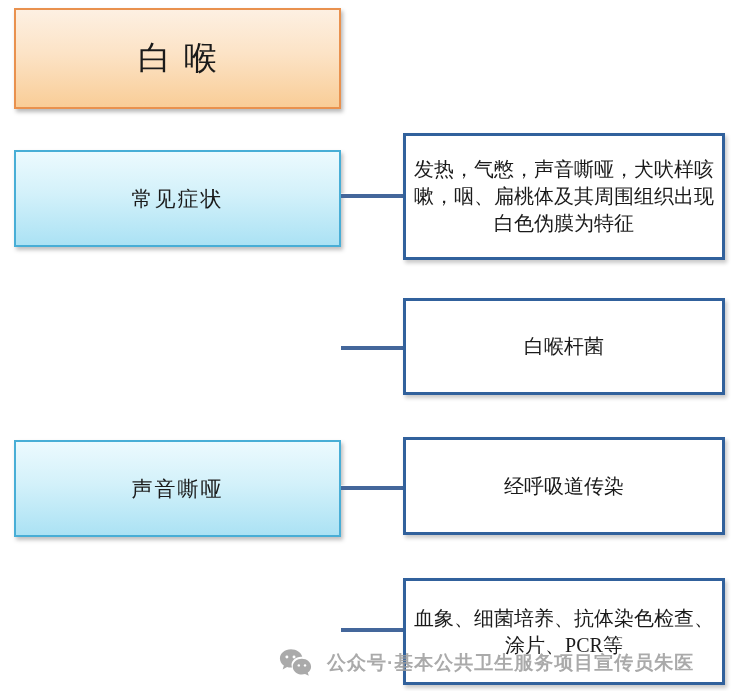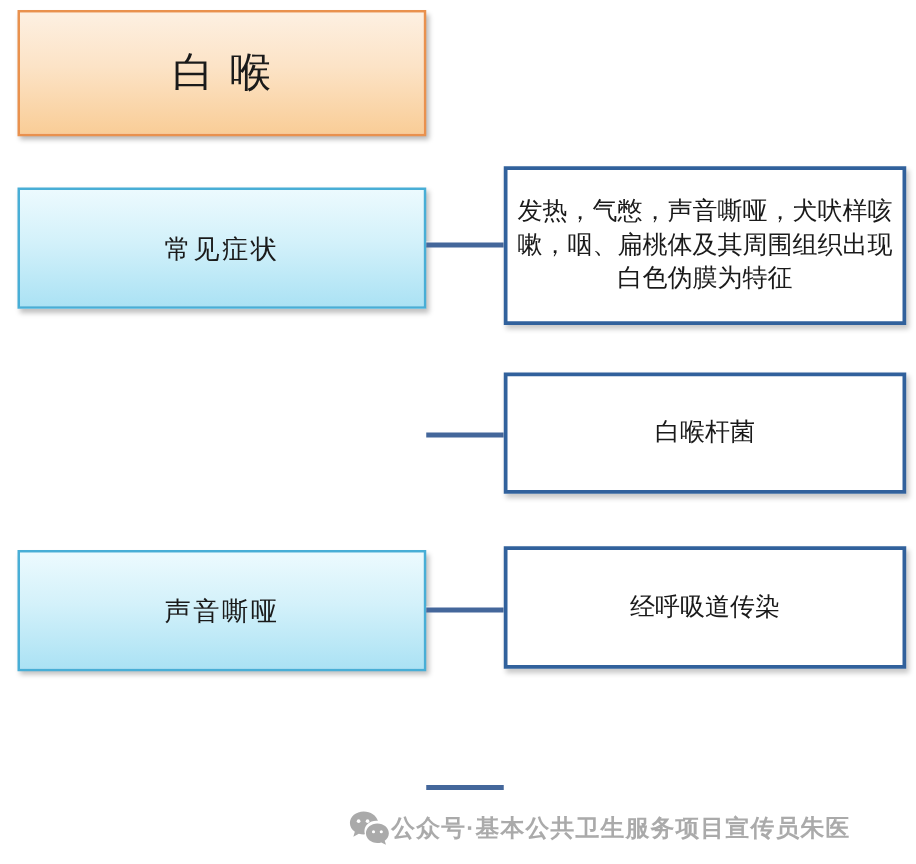--- a/index.html
+++ b/index.html
@@ -47,21 +47,21 @@
   }
   .connector{
     position:absolute;
     left:341px;width:62px;height:4px;
     background:#44679b;
     box-shadow:0 -1px 0 rgba(255,255,255,0.5);
   }
   .watermark{
     position:absolute;
     left:279px;top:648px;
-    display:flex;align-items:center;gap:1px;
+    display:flex;align-items:center;gap:15px;
     color:#9c9c9c;
     font-family:"Liberation Sans","DejaVu Sans",sans-serif;
     font-size:19px;font-weight:bold;
     letter-spacing:1px;
     opacity:0.85;
     white-space:nowrap;
   }
   .wechat-icon{width:33px;height:30px;flex:0 0 auto;}
 </style>
 </head>
@@ -76,20 +76,21 @@
   <div class="box desc-box" style="top:133px;height:127px;">发热，气憋，声音嘶哑，犬吠样咳嗽，咽、扁桃体及其周围组织出现白色伪膜为特征</div>
 
   <div class="connector" style="top:346px;"></div>
   <div class="box desc-box" style="top:298px;height:97px;">白喉杆菌</div>
 
   <div class="box label-box" style="top:440px;">声音嘶哑</div>
   <div class="connector" style="top:486px;"></div>
   <div class="box desc-box" style="top:437px;height:98px;">经呼吸道传染</div>
 
   <div class="connector" style="top:628px;"></div>
+  <div class="box desc-box" style="top:578px;height:107px;">血象、细菌培养、抗体染色检查、涂片、PCR等</div>
 
   <div class="watermark">
     <svg class="wechat-icon" viewBox="0 0 36 32" aria-hidden="true">
       <g fill="#9c9c9c">
         <path d="M13 1C6.4 1 1 5.5 1 11c0 3.1 1.7 5.9 4.3 7.7L4 23l4.8-2.6c1.3.4 2.7.6 4.2.6.4 0 .8 0 1.2-.1-.3-.9-.5-1.8-.5-2.8 0-5 4.6-9 10.2-9 .5 0 1 .1 1.5.1C24.2 4.5 19.1 1 13 1z"></path>
         <path d="M25 11.5c-5.5 0-10 3.8-10 8.5s4.5 8.5 10 8.5c1.2 0 2.3-.2 3.4-.5L32.5 30l-1.1-3.5c2.2-1.5 3.6-3.9 3.6-6.5 0-4.7-4.5-8.5-10-8.5z"></path>
       </g>
       <g fill="#ffffff">
         <circle cx="8.6" cy="9.4" r="1.6"></circle>
         <circle cx="16.4" cy="9.4" r="1.6"></circle>

